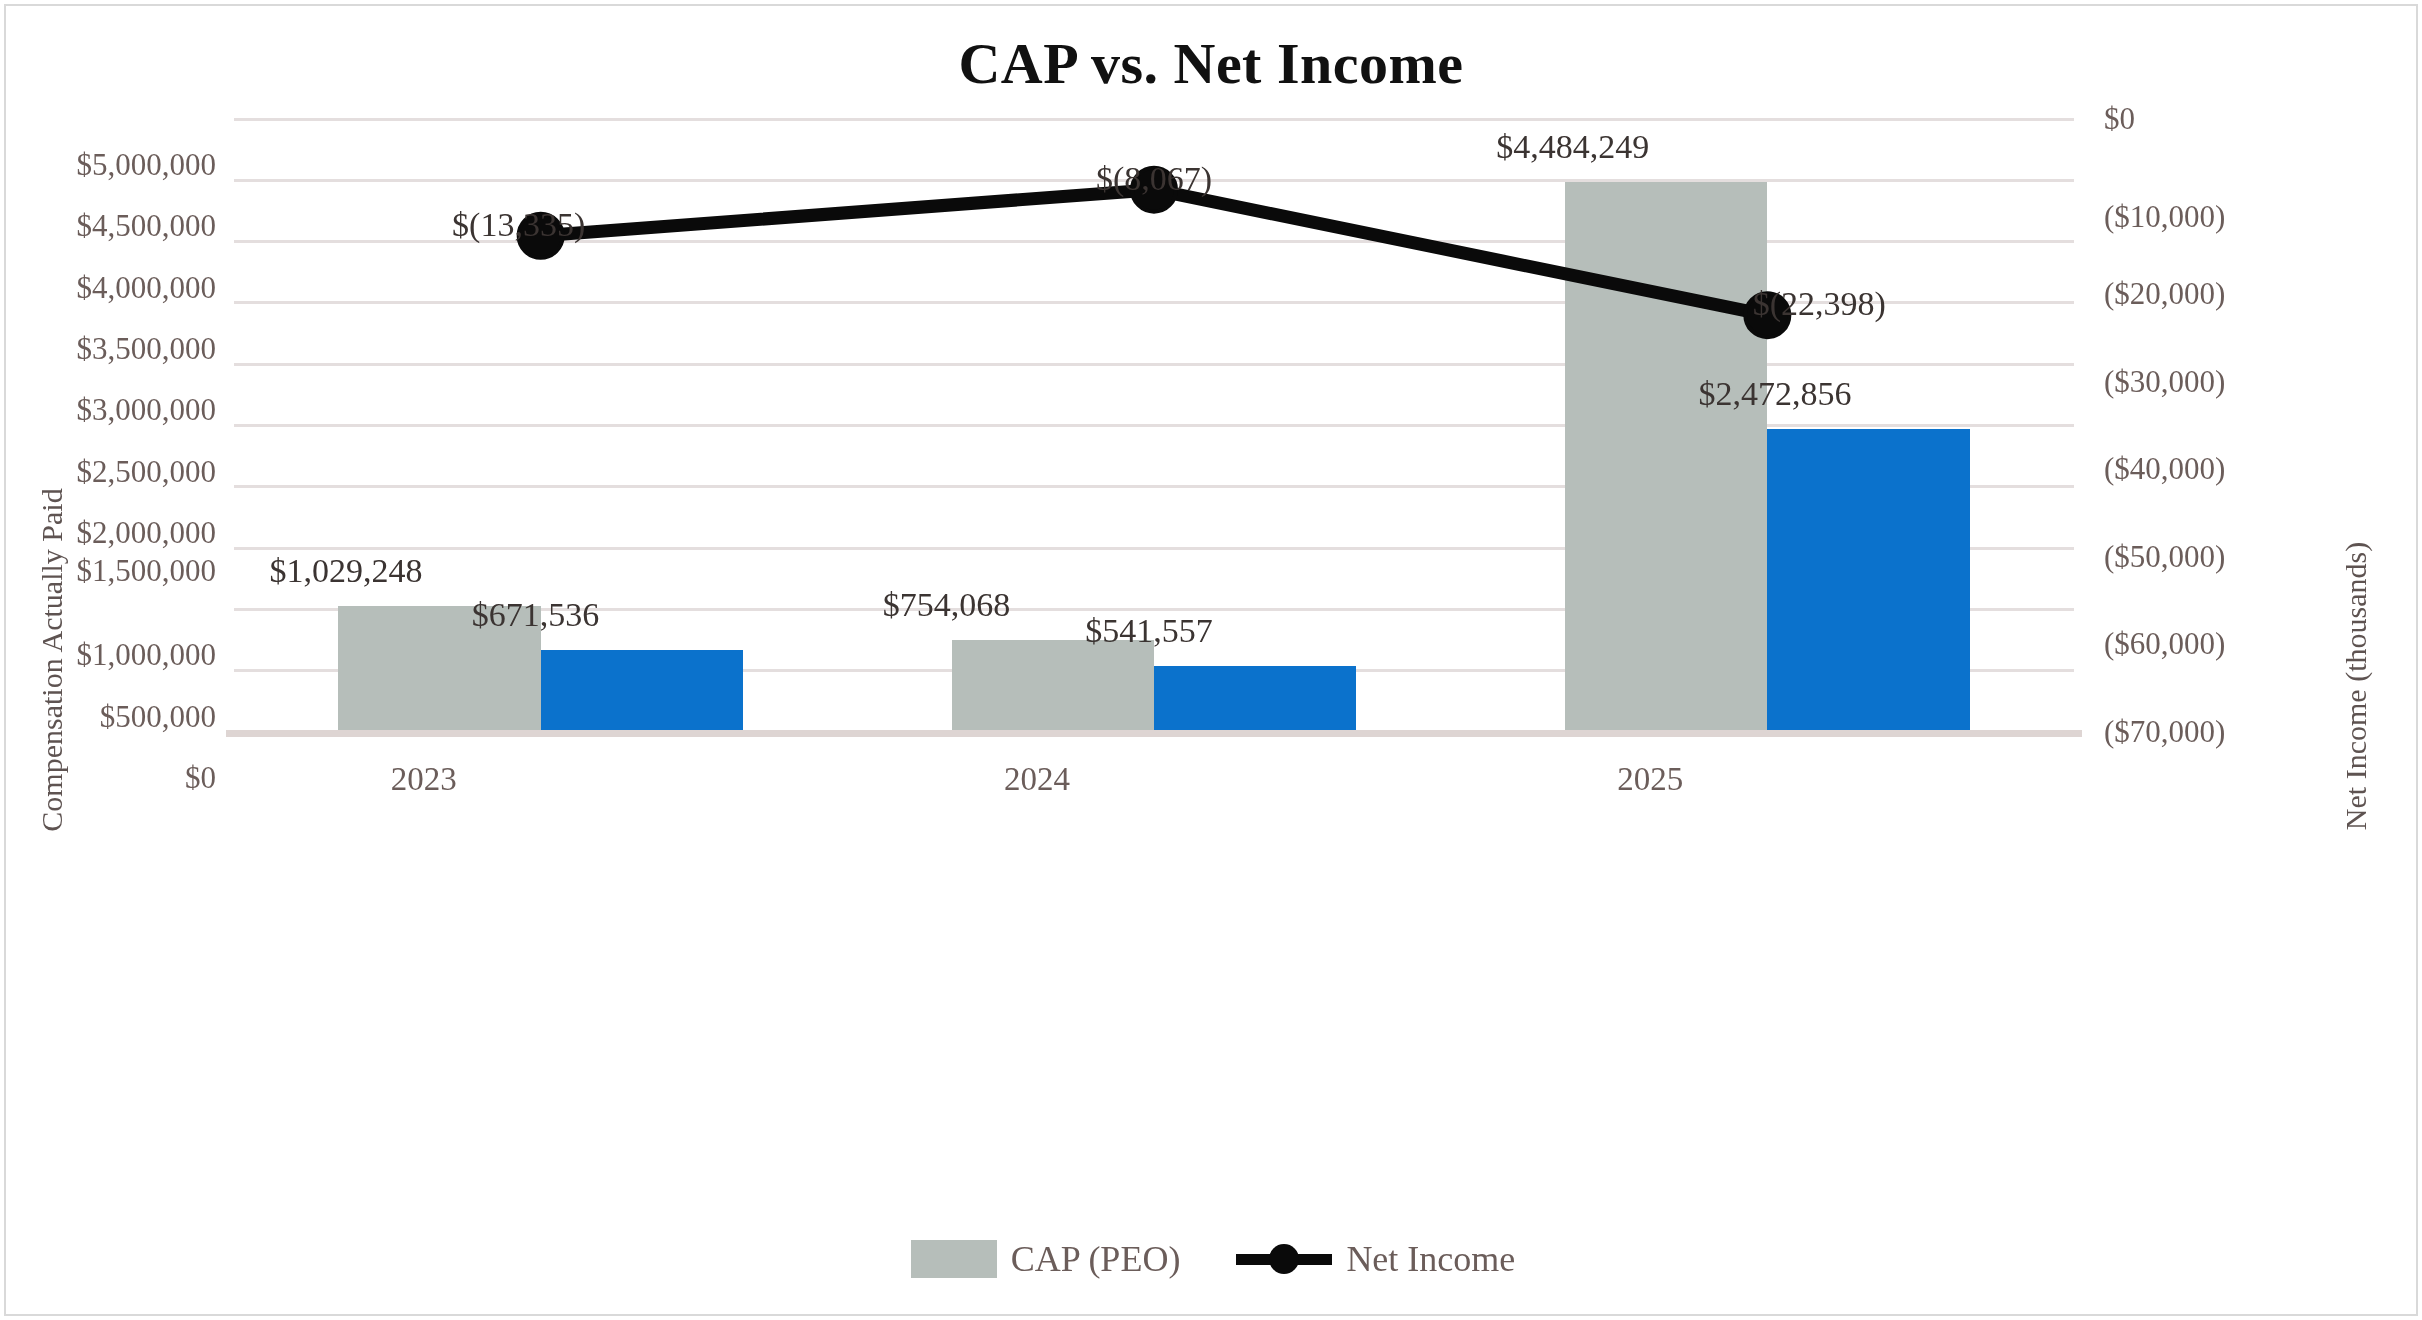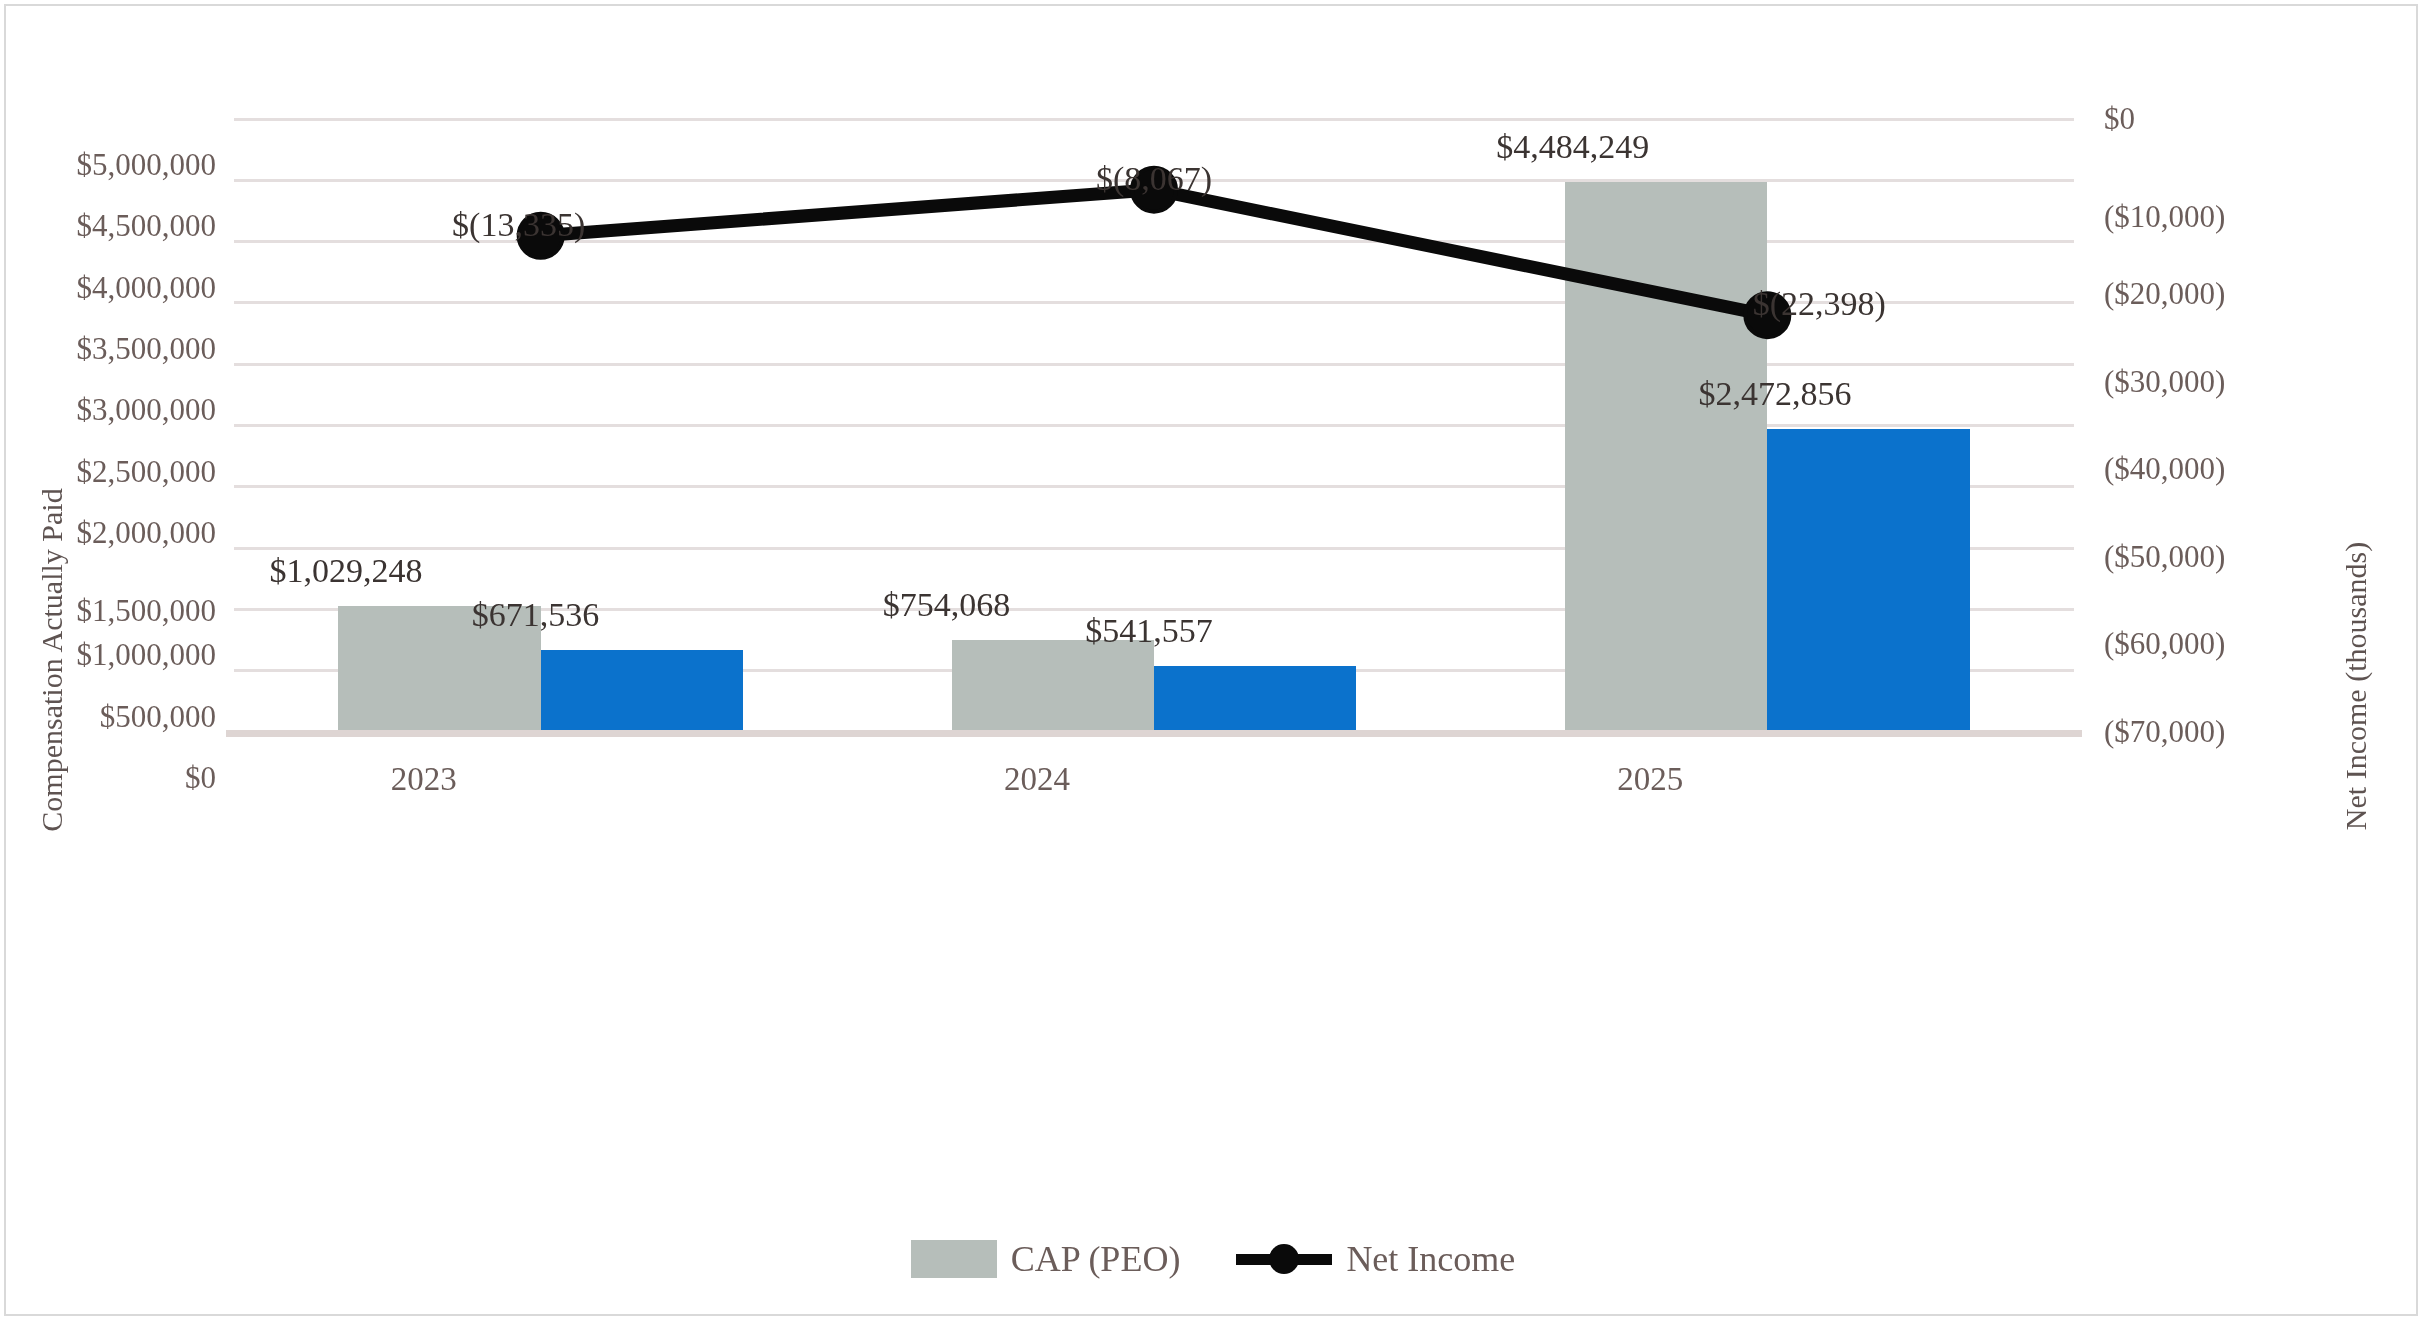--- a/index.html
+++ b/index.html
@@ -174,20 +174,21 @@
     width: 30px; height: 30px;
     border-radius: 50%;
     background: #0a0a0a;
   }
 </style>
 </head>
 <body>
 
 <div id="chart-frame">
 
+  <div id="chart-title">CAP vs. Net Income</div>
 
   <div class="axis-title" id="y-left-title">Compensation Actually Paid</div>
   <div class="axis-title" id="y-right-title">Net Income (thousands)</div>
 
   <div id="plot">
     <div id="gridlines">
         <div class="gridline" style="top: 611.5px;"></div>
         <div class="gridline" style="top: 550.2px;"></div>
         <div class="gridline" style="top: 488.9px;"></div>
         <div class="gridline" style="top: 427.6px;"></div>
@@ -213,21 +214,21 @@
         <circle cx="920" cy="70.6438714285714" r="22" fill="#0a0a0a" stroke="#0a0a0a" stroke-width="4"></circle>
         <circle cx="1533.3333333333335" cy="196.14248571428573" r="22" fill="#0a0a0a" stroke="#0a0a0a" stroke-width="4"></circle>
       </svg>
     <div id="axis-zero-line"></div>
   </div>
 
   <div id="y-left-ticks">
       <div class="y-left-tick" style="top: 726px;">$0</div>
       <div class="y-left-tick" style="top: 664.7px;">$500,000</div>
       <div class="y-left-tick" style="top: 603.4px;">$1,000,000</div>
-      <div class="y-left-tick" style="top: 559px; padding-left: 28px;">$1,500,000</div>
+      <div class="y-left-tick" style="top: 519px; padding-left: 28px;">$1,500,000</div>
       <div class="y-left-tick" style="top: 480.8px;">$2,000,000</div>
       <div class="y-left-tick" style="top: 419.5px;">$2,500,000</div>
       <div class="y-left-tick" style="top: 358.2px;">$3,000,000</div>
       <div class="y-left-tick" style="top: 296.9px;">$3,500,000</div>
       <div class="y-left-tick" style="top: 235.6px;">$4,000,000</div>
       <div class="y-left-tick" style="top: 174.3px;">$4,500,000</div>
       <div class="y-left-tick" style="top: 113px;">$5,000,000</div>
     </div>
   <div id="y-right-ticks">
       <div class="y-right-tick" style="top: 113px;">$0</div>

